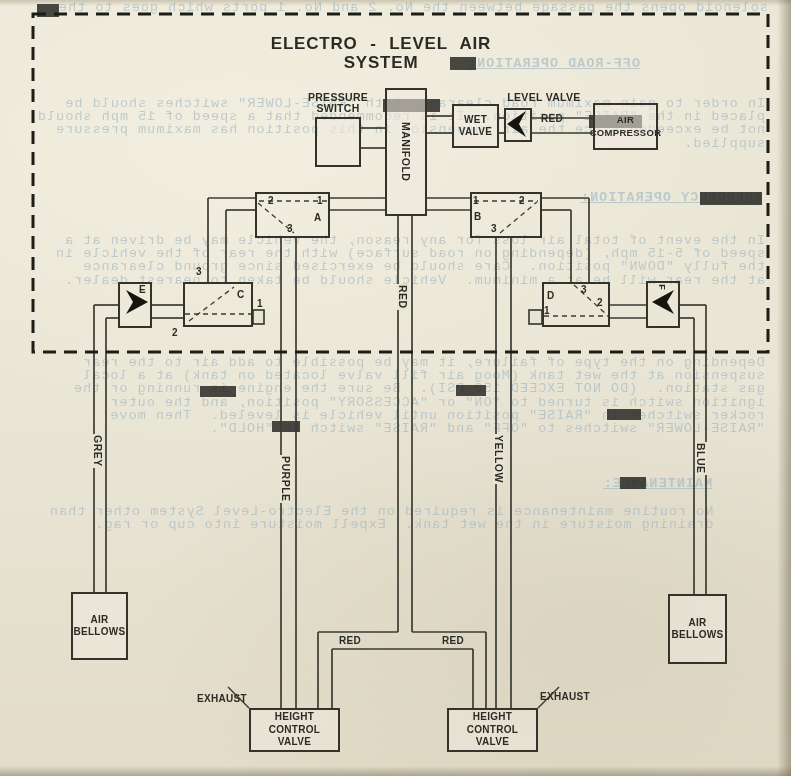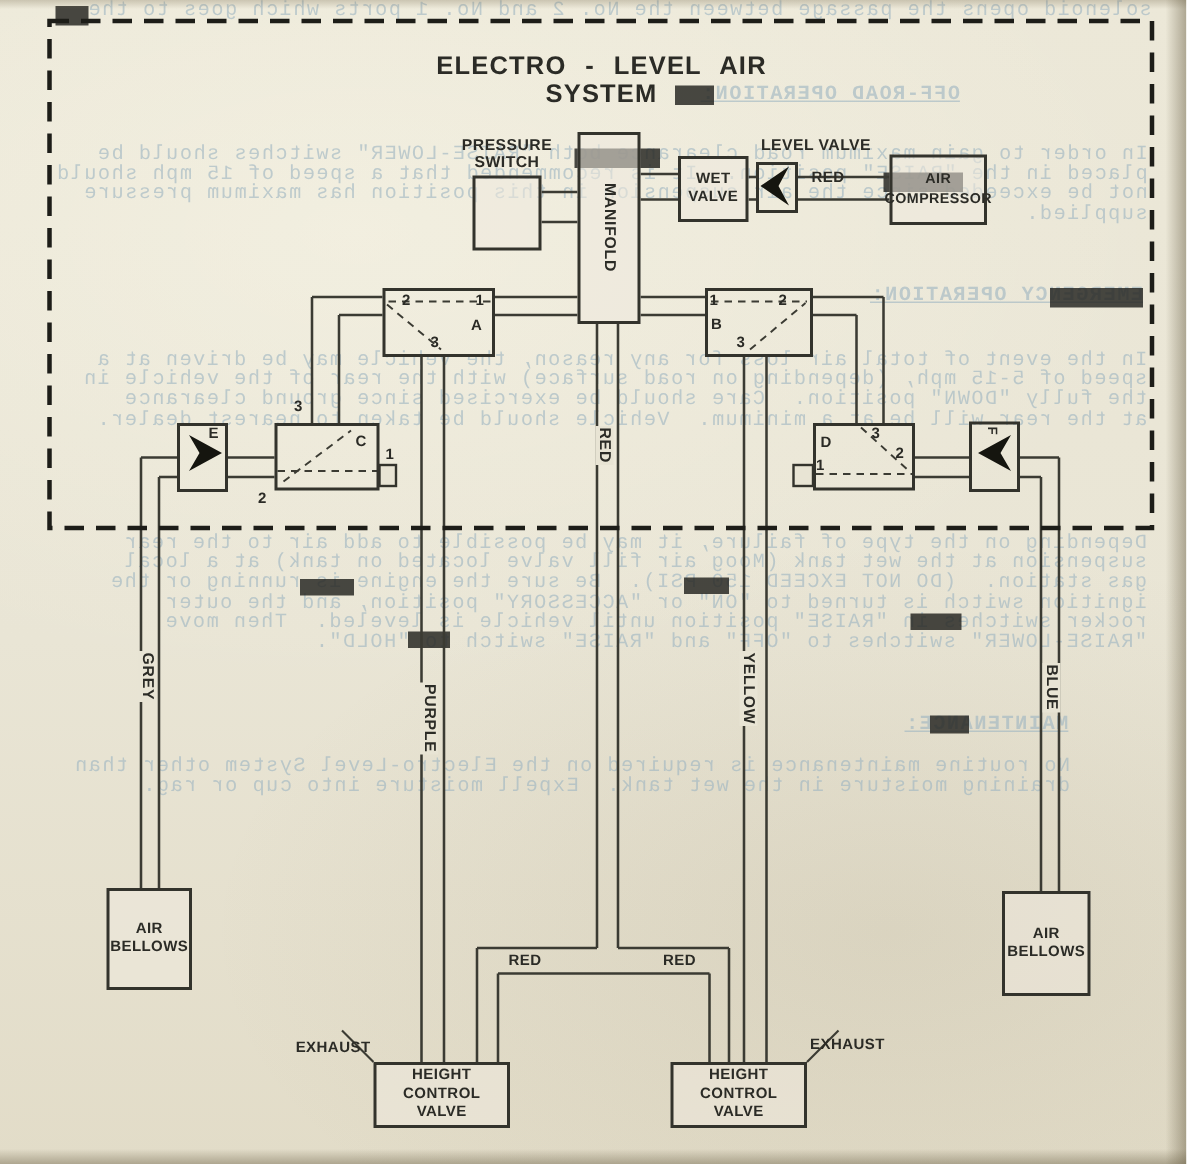--- a/index.html
+++ b/index.html
@@ -178,21 +178,21 @@
       <rect x="529" y="310" width="13" height="14"></rect>
     </g>
     <g fill="#15150f">
       <polygon points="507,124 526,111 519,124 526,137"></polygon>
       <polygon points="148,302 126,290 133,302 126,314"></polygon>
       <polygon points="652,302 674,290 667,302 674,314"></polygon>
     </g>
     <rect x="33" y="14" width="735" height="338" fill="none" stroke="#1d1d18" stroke-width="3" stroke-dasharray="13 8"></rect>
   </svg>
 
-  <div class="lbl" style="left:256px;top:34px;width:290px;font-size:17px;line-height:19px;letter-spacing:0.8px;word-spacing:7px;text-align:center;">ELECTRO - LEVEL AIR SYSTEM</div>
+  <div class="lbl" style="left:236px;top:34px;width:290px;font-size:17px;line-height:19px;letter-spacing:0.8px;word-spacing:7px;text-align:center;">ELECTRO - LEVEL AIR SYSTEM</div>
 
   <div class="lbl" style="left:300px;top:92px;width:76px;">PRESSURE
 SWITCH</div>
   <div class="box" style="left:315px;top:117px;width:46px;height:50px;"></div>
 
   <div class="box" style="left:385px;top:88px;width:42px;height:128px;">
     <span class="vlbl" style="position:static;background:none;">MANIFOLD</span>
   </div>
 
   <div class="box" style="left:452px;top:104px;width:47px;height:44px;">WET

